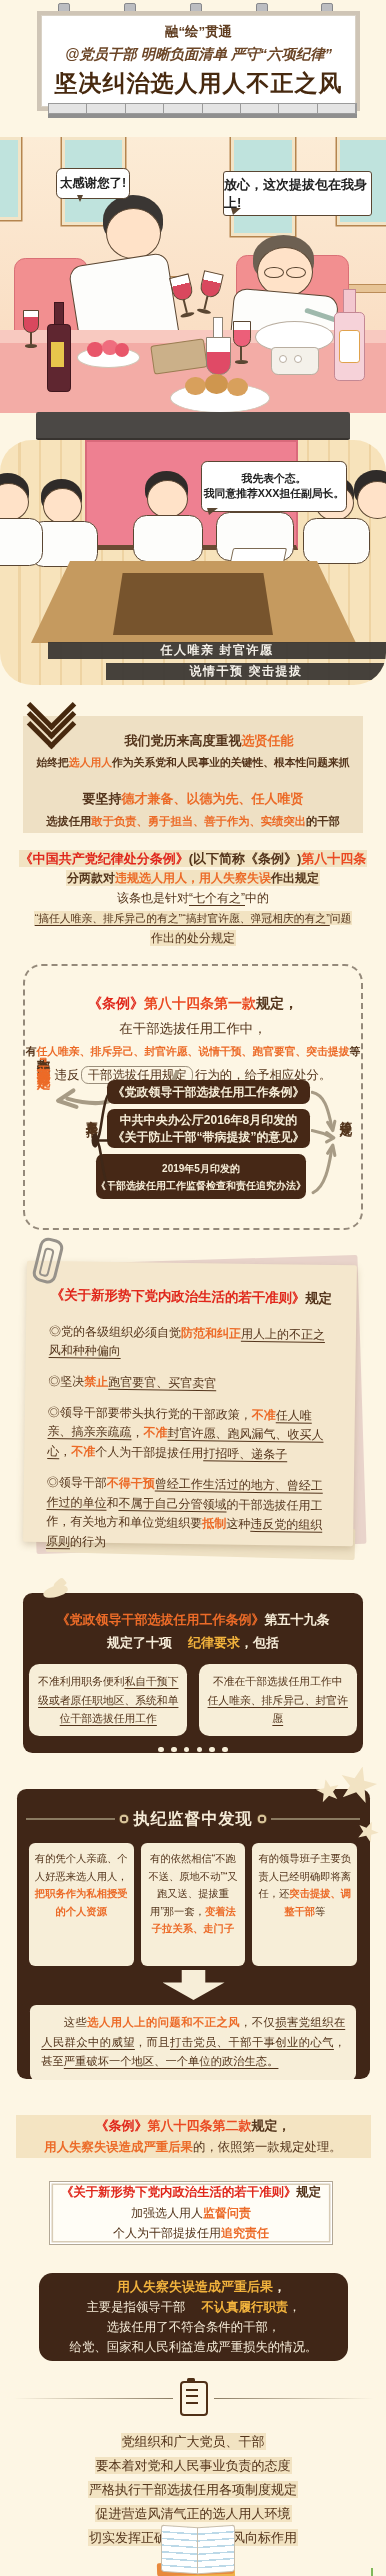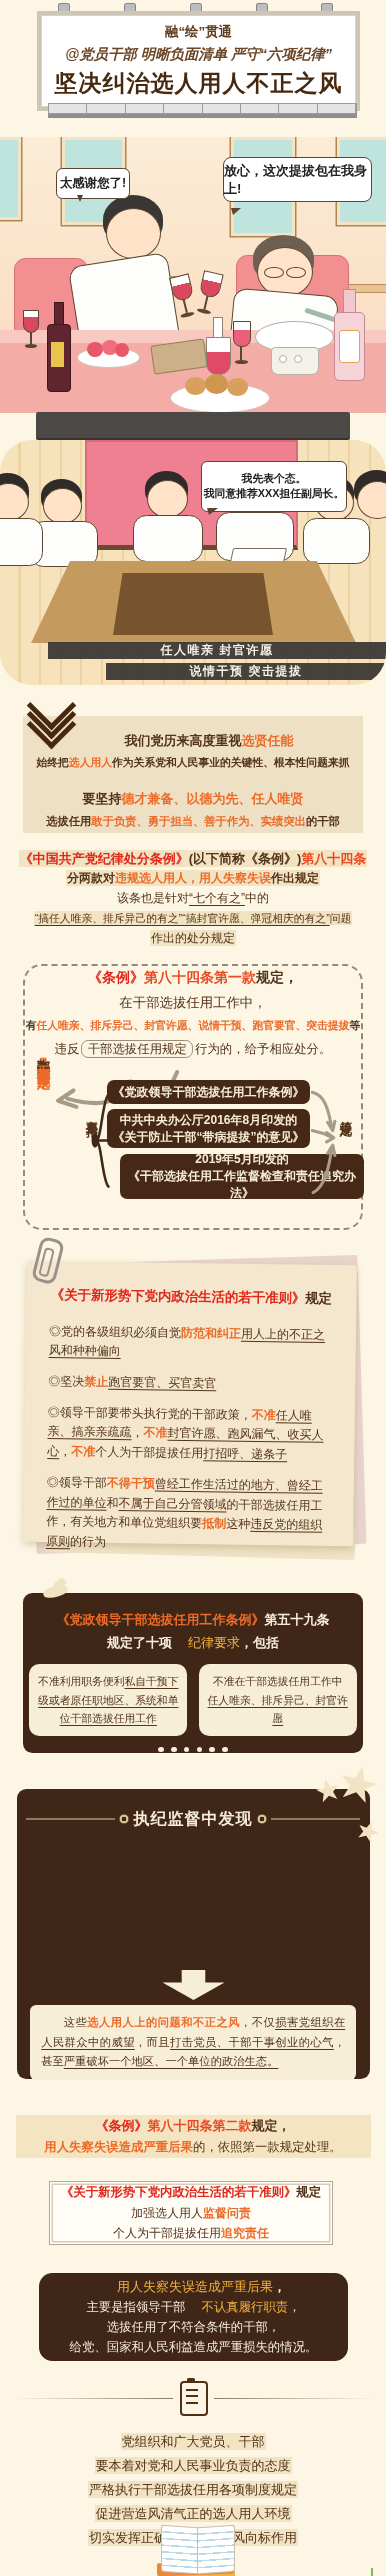--- a/index.html
+++ b/index.html
@@ -6,21 +6,21 @@
   #page{position:relative;width:386px;height:3114px;margin:0 auto;background:#fdf6e4;
         overflow:hidden;font-family:"Liberation Sans",sans-serif;color:#53341b;}
   .abs{position:absolute;}
   .ctr{text-align:center;}
   .nw{white-space:nowrap;}
   
   span.o{color:#ec6b28;font-weight:700;}
   span.r{color:#e0271b;font-weight:700;}
   span.r2{color:#ea4a22;font-weight:700;}
   span.u{text-decoration:underline;text-underline-offset:3.1px;text-decoration-thickness:1px;}
-  span.g{color:#f2b33d;font-weight:400;margin-left:16px;}
+  span.g{color:#f2b33d;font-weight:700;margin-left:16px;}
   span.bx{display:inline-block;border:1.5px solid #9a8e7b;border-radius:7.2px;padding:0 5.2px;margin:0 2.1px;line-height:1.35;}
   .hlw{background:#f2e3c2;padding:1px 1px;-webkit-box-decoration-break:clone;box-decoration-break:clone;}
   
   .clip{position:absolute;top:3.1px;width:10.3px;height:17.5px;background:#bcbdc1;border:1px solid #85868a;border-radius:2.1px;}
   .board{position:absolute;left:37px;top:11.3px;width:315px;height:92px;background:#fff;
          border:4.6px solid #cfc5b6;box-shadow:inset 0 0 0 1px #d9d2c6;display:flex;flex-direction:column;
          align-items:center;justify-content:center;gap:4.1px;}
   .board .l1{font-size:13.4px;font-weight:700;color:#5f3c1f;}
   .board .l2{font-size:14.4px;font-weight:700;color:#6b4526;font-style:italic;}
   .board .l3{font-size:23px;font-weight:900;color:#47290f;letter-spacing:1px;}
@@ -169,21 +169,21 @@
     <div class="abs" style="left:170px;top:246px;width:98px;height:28px;background:#fff;border:1.5px solid #cfc4b4;border-radius:50%;">
       <div class="abs" style="left:14.4px;top:-7.2px;width:20.6px;height:18.5px;background:#d8a05c;border-radius:50%;"></div>
       <div class="abs" style="left:34px;top:-10.3px;width:23px;height:20.6px;background:#cf964e;border-radius:50%;"></div>
       <div class="abs" style="left:56px;top:-6.2px;width:20.6px;height:18.5px;background:#d8a05c;border-radius:50%;"></div>
     </div>
 
     <div class="bubble" style="left:56px;top:31px;width:72px;height:29px;font-size:12.4px;">
       <span>太感谢您了!</span>
     </div>
     <div class="btail" style="left:77px;top:58px;border-top-color:#5a4632;border-left-width:3.1px;border-right-width:3.1px;"></div>
-    <div class="bubble" style="left:223px;top:20px;width:147px;height:43px;font-size:13px;border-radius:8px;">
+    <div class="bubble" style="left:223px;top:34px;width:147px;height:43px;font-size:13px;border-radius:3px;">
       <span>放心，这次提拔包在我身上!</span>
     </div>
     <div class="btail" style="left:231px;top:71px;border-top-color:#5a4632;border-left-width:2.6px;border-right-width:8.2px;"></div>
   </div>
 
   <div class="abs" style="left:36px;top:412px;width:314px;height:26px;background:#4b4845;border-radius:2.1px;border-bottom:2.6px solid #37332f;"></div>
 
   <div class="abs" style="left:0;top:440px;width:386px;height:245px;background:repeating-linear-gradient(90deg,#f7e3bb 0 18.5px,#eed3a2 18.5px 20.6px);overflow:hidden;border-radius:32px;">
     <div class="abs" style="left:85px;top:0;width:209px;height:103px;background:#ee8091;border:2.1px solid #d96a7b;border-bottom:5.2px solid #6b4a33;"></div>
 
@@ -238,41 +238,41 @@
 
   <div class="abs ctr" style="left:0;top:850px;width:386px;">
     <div class="nw" style="font-size:13px;font-weight:700;line-height:17px;"><span class="hlw"><span class="r">《中国共产党纪律处分条例》</span><span>(以下简称《条例》)</span><span class="r2">第八十四条</span></span></div>
     <div class="nw" style="font-size:12px;font-weight:700;line-height:17px;margin-top:3.1px;"><span class="hlw"><span>分两款对</span><span class="o">违规选人用人，用人失察失误</span><span>作出规定</span></span></div>
     <div class="nw" style="font-size:12px;line-height:17px;margin-top:3.1px;"><span><span>该条也是针对</span><span class="u">“七个有之”</span><span>中的</span></span></div>
     <div class="nw" style="font-size:10.8px;line-height:17px;margin-top:3.1px;"><span class="hlw"><span class="u">“搞任人唯亲、排斥异己的有之”“搞封官许愿、弹冠相庆的有之”</span><span>问题</span></span></div>
     <div class="nw" style="font-size:12px;line-height:17px;margin-top:3.1px;"><span class="hlw"><span>作出的处分规定</span></span></div>
   </div>
 
   <div class="dashbox" style="left:23px;top:964px;width:336px;height:262px;">
-    <div class="ctr nw" style="margin-top:3px;font-size:14px;font-weight:700;text-align:center;"><span class="r">《条例》</span><span class="r2">第八十四条第一款</span><span>规定，</span></div>
+    <div class="ctr nw" style="margin-top:29px;font-size:14px;font-weight:700;text-align:center;"><span class="r">《条例》</span><span class="r2">第八十四条第一款</span><span>规定，</span></div>
     <div class="ctr nw" style="margin-top:7.2px;font-size:13.4px;">在干部选拔任用工作中，</div>
     <div class="ctr nw" style="margin-top:7.2px;font-size:10.8px;font-weight:700;"><span>有</span><span class="o">任人唯亲、排斥异己、封官许愿、说情干预、跑官要官、突击提拔</span><span>等</span></div>
     <div class="ctr nw" style="margin-top:6.2px;font-size:12.4px;"><span>违反</span><span class="bx">干部选拔任用规定</span><span>行为的，给予相应处分。</span></div>
 
     <svg class="abs" style="left:20.6px;top:103px;" width="155" height="46" viewBox="0 0 300 90">
       <path d="M255,6 C235,55 205,70 185,40 C170,18 150,20 142,45 C135,70 90,72 40,58" fill="none" stroke="#a79b85" stroke-width="8" stroke-linecap="round"></path>
       <path d="M52,42 L22,62 L58,74" fill="none" stroke="#a79b85" stroke-width="8" stroke-linecap="round" stroke-linejoin="round"></path>
     </svg>
 
     <div class="abs vtext" style="left:9.3px;top:81px;height:170px;font-size:13.4px;font-weight:700;"><span>本款中的</span><span class="o">『干部选拔任用规定』</span></div>
     <div class="abs vtext" style="left:58px;top:145px;height:77px;font-size:12px;font-weight:700;">主要是指</div>
 
     <div class="regbox" style="left:82px;top:114px;width:203px;height:24px;">
       <span>《党政领导干部选拔任用工作条例》</span>
     </div>
     <div class="regbox" style="left:82px;top:143px;width:203px;height:39px;">
       <span>中共中央办公厅2016年8月印发的</span>
         <span>《关于防止干部“带病提拔”的意见》</span>
     </div>
-    <div class="regbox" style="left:71px;top:188px;width:244px;height:45px;font-size:12px;margin-left:24px;">
+    <div class="regbox" style="left:71px;top:188px;width:210px;height:45px;font-size:10px;">
       <span>2019年5月印发的</span>
         <span>《干部选拔任用工作监督检查和责任追究办法》</span>
     </div>
     <div class="abs vtext" style="left:312px;top:145px;height:67px;font-size:12.4px;font-weight:700;">等规定</div>
 
     <svg class="abs" style="left:66px;top:114px;" width="18.5" height="118" viewBox="0 0 36 230">
       <ellipse cx="8" cy="118" rx="7" ry="14" fill="#3f2818"></ellipse>
       <path d="M10,118 C20,118 22,40 34,28 M10,118 L34,118 M10,118 C20,118 22,196 34,208" fill="none" stroke="#3f2818" stroke-width="5" stroke-linecap="round"></path>
     </svg>
     <svg class="abs" style="left:286px;top:117px;" width="26" height="122" viewBox="0 0 50 236">
@@ -319,20 +319,25 @@
     <div class="star" style="right:-7.2px;top:-23px;width:38px;height:38px;transform:rotate(14deg);"></div>
     <div class="star" style="right:30px;top:-10.3px;width:24px;height:24px;transform:rotate(-12deg);"></div>
     <div class="star" style="right:-9.3px;top:32px;width:21.6px;height:21.6px;transform:rotate(22deg);"></div>
     <div style="display:flex;align-items:center;margin:19.6px 9.3px 0 9.3px;">
       <div class="hline"></div>
         <div class="ring"></div>
       <div class="nw" style="font-size:16px;font-weight:900;color:#f6ecd8;letter-spacing:1px;">执纪监督中发现</div>
       <div class="ring"></div>
         <div class="hline"></div>
     </div>
+    <div style="display:flex;gap:7.2px;margin:13.4px 12.4px 0 12.4px;">
+      <div class="card" style="flex:1;padding:7.2px 5.2px;font-size:10.3px;line-height:17.5px;text-align:center;border-radius:6.2px;height:109px;"><span>有的凭个人亲疏、个人好恶来选人用人，</span><span class="o">把职务作为私相授受的个人资源</span></div>
+      <div class="card" style="flex:1;padding:7.2px 5.2px;font-size:10.3px;line-height:17.5px;text-align:center;border-radius:6.2px;height:109px;"><span>有的依然相信“不跑不送、原地不动”“又跑又送、提拔重用”那一套，</span><span class="o">变着法子拉关系、走门子</span></div>
+      <div class="card" style="flex:1;padding:7.2px 5.2px;font-size:10.3px;line-height:17.5px;text-align:center;border-radius:6.2px;height:109px;"><span>有的领导班子主要负责人已经明确即将离任，还</span><span class="o">突击提拔、调整干部</span><span>等</span></div>
+    </div>
     <div class="arrowdn" style="left:146px;top:181px;width:62px;height:30px;"></div>
     <div class="card" style="position:absolute;left:13.4px;top:216px;width:304px;padding:8.2px 11.3px;font-size:11.3px;line-height:19.6px;text-align:justify;text-indent:2em;border-radius:6.2px;"><span>这些</span><span class="o">选人用人上的问题和不正之风</span><span>，不仅</span><span class="u">损害党组织在人民群众中的威望</span><span>，而且</span><span class="u">打击党员、干部干事创业的心气</span><span>，甚至</span><span class="u">严重破坏一个地区、一个单位的政治生态。</span></div>
   </div>
 
   <div class="abs" style="left:15.5px;top:2115px;width:355px;height:43px;background:#f4e4c2;display:flex;flex-direction:column;align-items:center;justify-content:center;gap:4.1px;">
     <div class="nw" style="font-size:13px;font-weight:700;"><span class="r">《条例》</span><span class="r2">第八十四条第二款</span><span>规定，</span></div>
     <div class="nw" style="font-size:12.4px;"><span class="o">用人失察失误造成严重后果</span><span>的，依照第一款规定处理。</span></div>
   </div>
 
   <div class="abs" style="left:49px;top:2181px;width:282px;height:62px;background:#fffdf6;border:1.5px solid #b3a896;box-shadow:inset 0 0 0 1.5px #fff, inset 0 0 0 3.1px #d8ccb6;display:flex;flex-direction:column;align-items:center;justify-content:center;gap:3.1px;">

